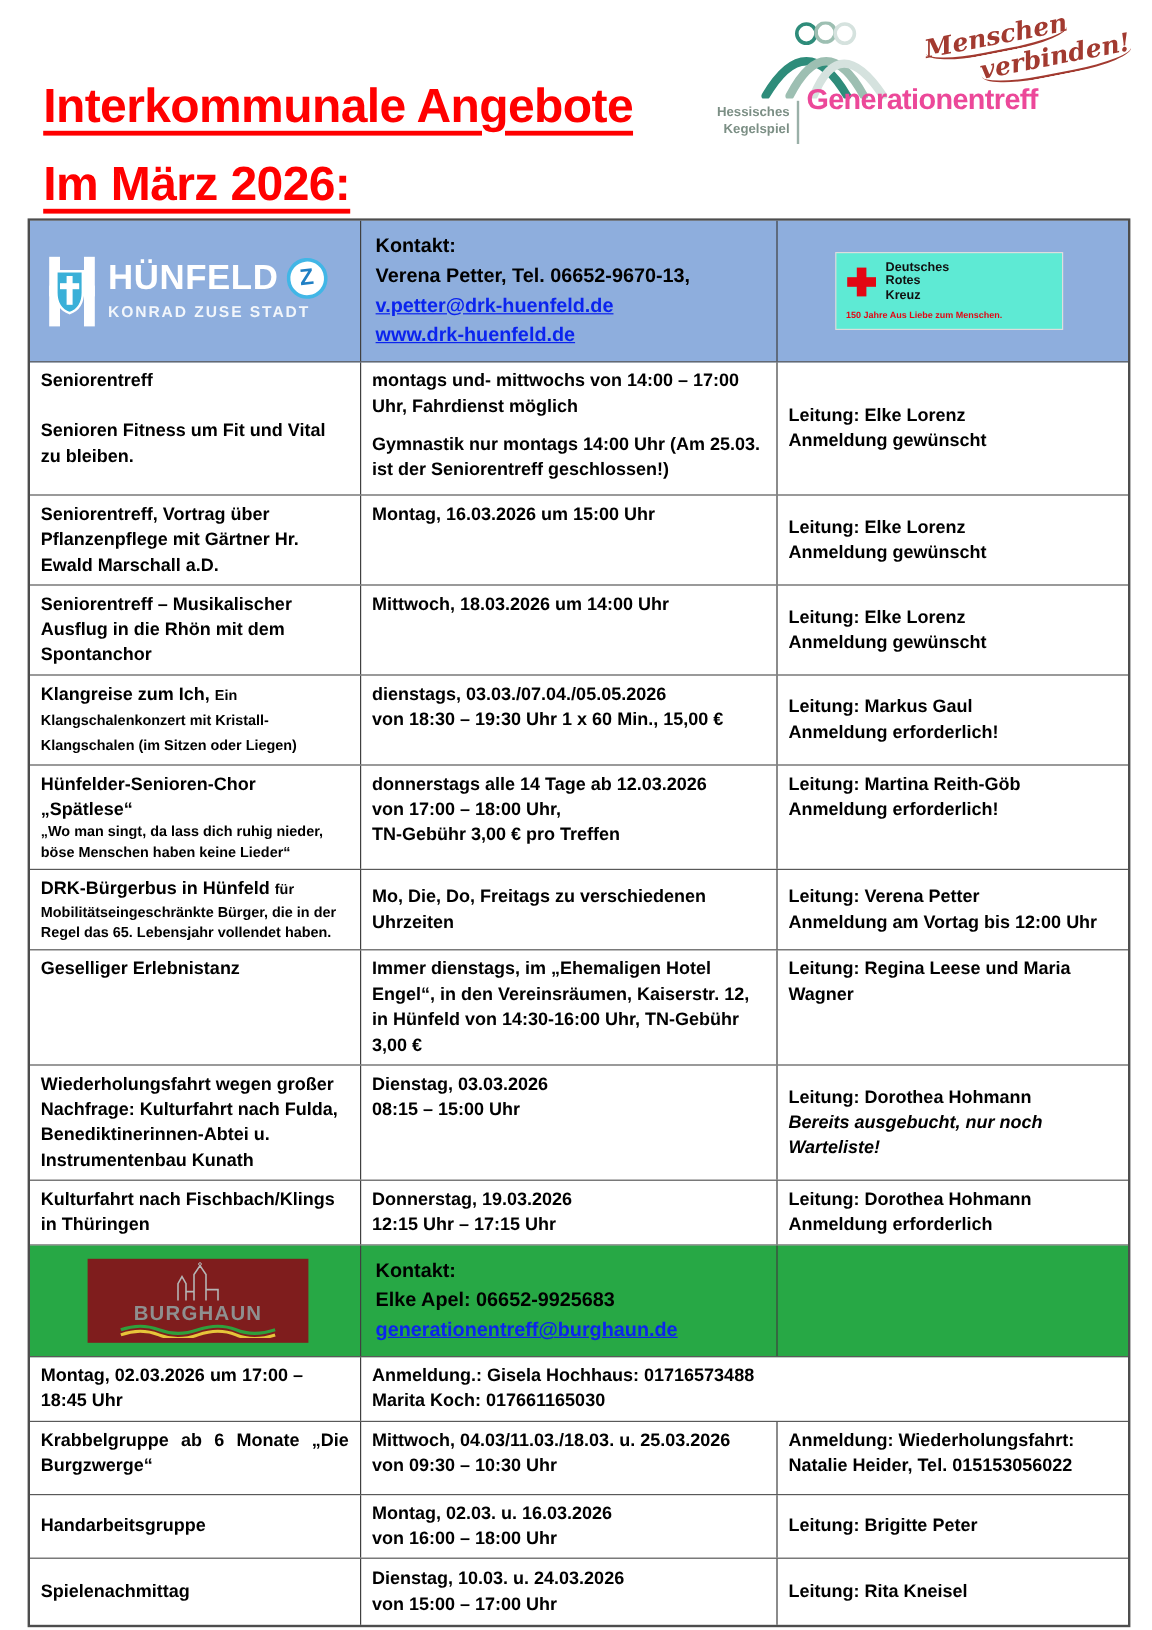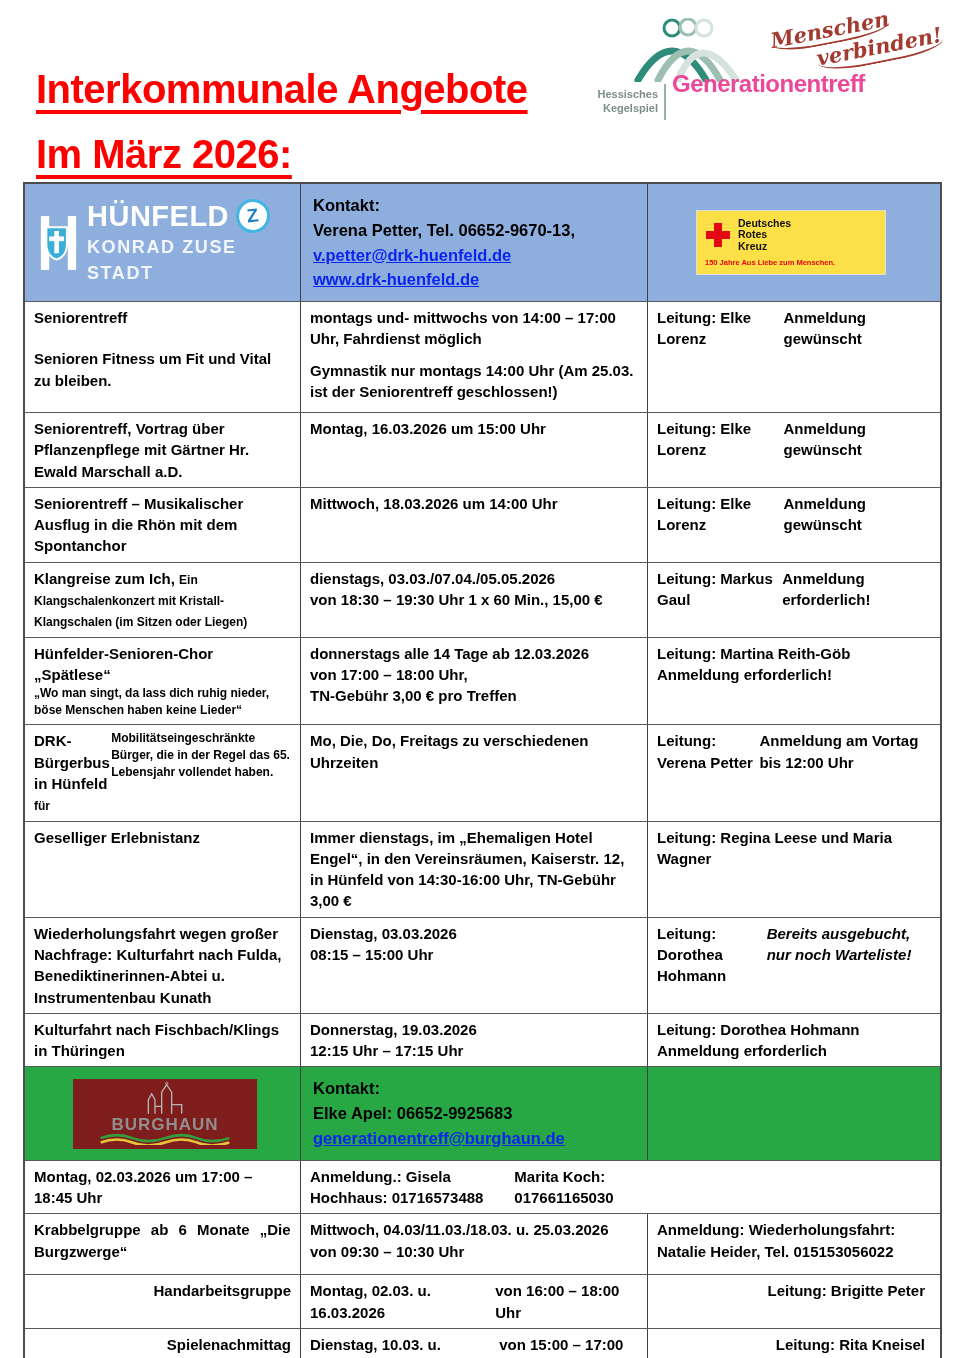--- a/index.html
+++ b/index.html
@@ -23,43 +23,43 @@
             font-weight:700; font-size:21px; line-height:1.25; }
   .slogan .u { border-bottom:2.5px solid #A23A30; padding-bottom:0; border-radius:40%; }
   .slogan .ind { display:inline-block; margin-left:42px; }
 
   
   .tbl { position:absolute; left:23px; top:182px; width:915px; border:2px solid #4d4d4d; background:#fff; }
   .row { display:grid; grid-template-columns:276px 347px 286px; border-bottom:1px solid #595959; }
   .row:last-child { border-bottom:none; }
   .cell { border-right:1px solid #404040; padding:5px 9px; font-size:15px; font-weight:700; line-height:1.42; }
   .cell:last-child { border-right:none; }
-  .vc { display:flex; flex-direction:row; justify-content:flex-end; }
+  .vc { display:flex; flex-direction:column; justify-content:center; }
   .sec-blue { background:#8EAEDD; }
   .sec-green { background:#27A845; }
   .t  { font-weight:700; }
   .s  { font-size:12px; font-weight:700; }
   .it { font-style:italic; }
   .gap { margin-top:20px; }
   .gap-sm { margin-top:10px; }
   .spread { word-spacing:6px; }
   a.lnk { color:#0B24EE; font-weight:700; text-decoration:underline; }
 
   
   .contact { padding:9px 12px; font-size:16.5px; font-weight:700; line-height:1.5; }
   .citycell { display:flex; align-items:center; gap:9px; padding:12px 6px 12px 14px; }
   .cityname { font-size:29px; font-weight:800; color:#fff; letter-spacing:0.5px; line-height:1.05;
               display:flex; align-items:center; }
-  .citysub { font-size:18px; font-weight:700; color:#f2f6fb; letter-spacing:1.6px; margin-top:2px; }
+  .citysub { font-size:13px; font-weight:700; color:#f2f6fb; letter-spacing:1.6px; margin-top:2px; }
   .zbadge { width:28px; height:28px; border-radius:50%; background:#fff; color:#1f7fc4;
             display:inline-flex; align-items:center; justify-content:center;
             font-weight:800; font-size:19px; border:3px solid #41b6e6; margin-left:7px;
             transform:rotate(-6deg); flex:0 0 auto; }
   .drkcell { display:flex; align-items:center; justify-content:center; }
-  .drk-box { background:#fde047; width:172px; padding:7px 8px 6px; box-shadow:0 0 0 1px #ddd; }
+  .drk-box { background:#5eead4; width:172px; padding:7px 8px 6px; box-shadow:0 0 0 1px #ddd; }
   .drk-top { display:flex; align-items:center; gap:7px; }
   .drk-name { font-size:10.5px; font-weight:800; color:#111; line-height:1.1; }
   .drk-tag { margin-top:5px; font-size:7.5px; font-weight:700; color:#E30613; white-space:nowrap; }
   .bgh-cell { display:flex; align-items:center; padding:6px 0 6px 48px; }
   .bgh-box { background:#7f1d1d; width:184px; height:66px; display:flex; flex-direction:column;
              align-items:center; justify-content:flex-end; padding-bottom:4px; }
   .bgh-name { font-size:17px; font-weight:700; color:#8f8f8f; letter-spacing:1px; line-height:1; margin-top:1px; }
 
   
   .ln { display:block; }

